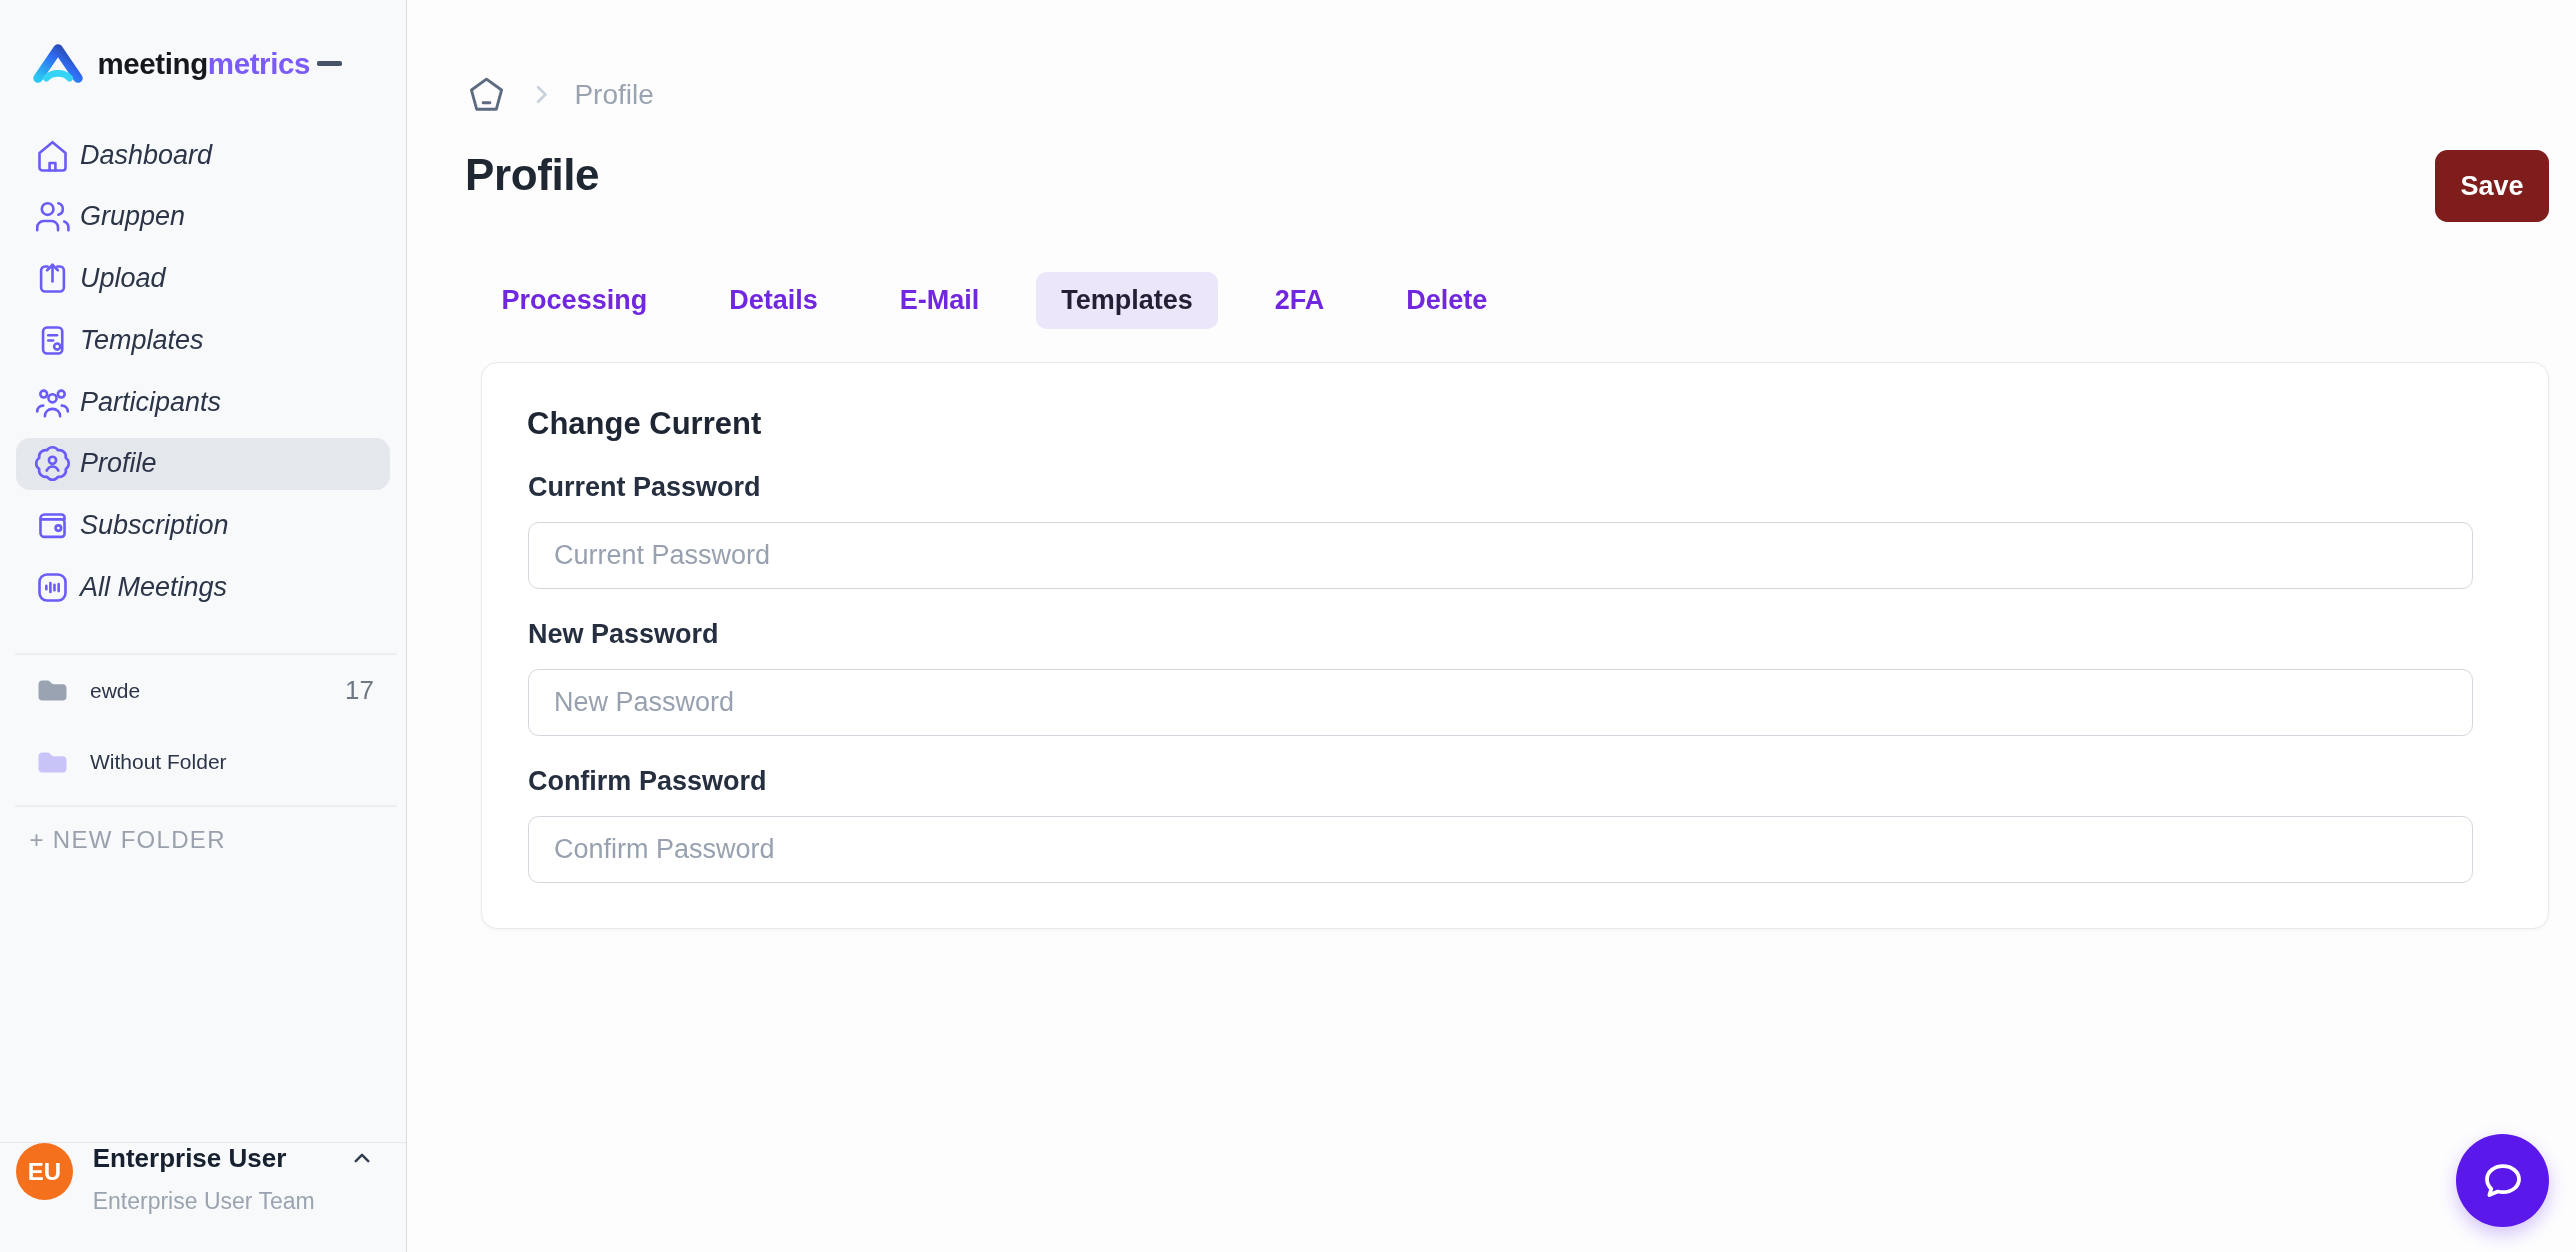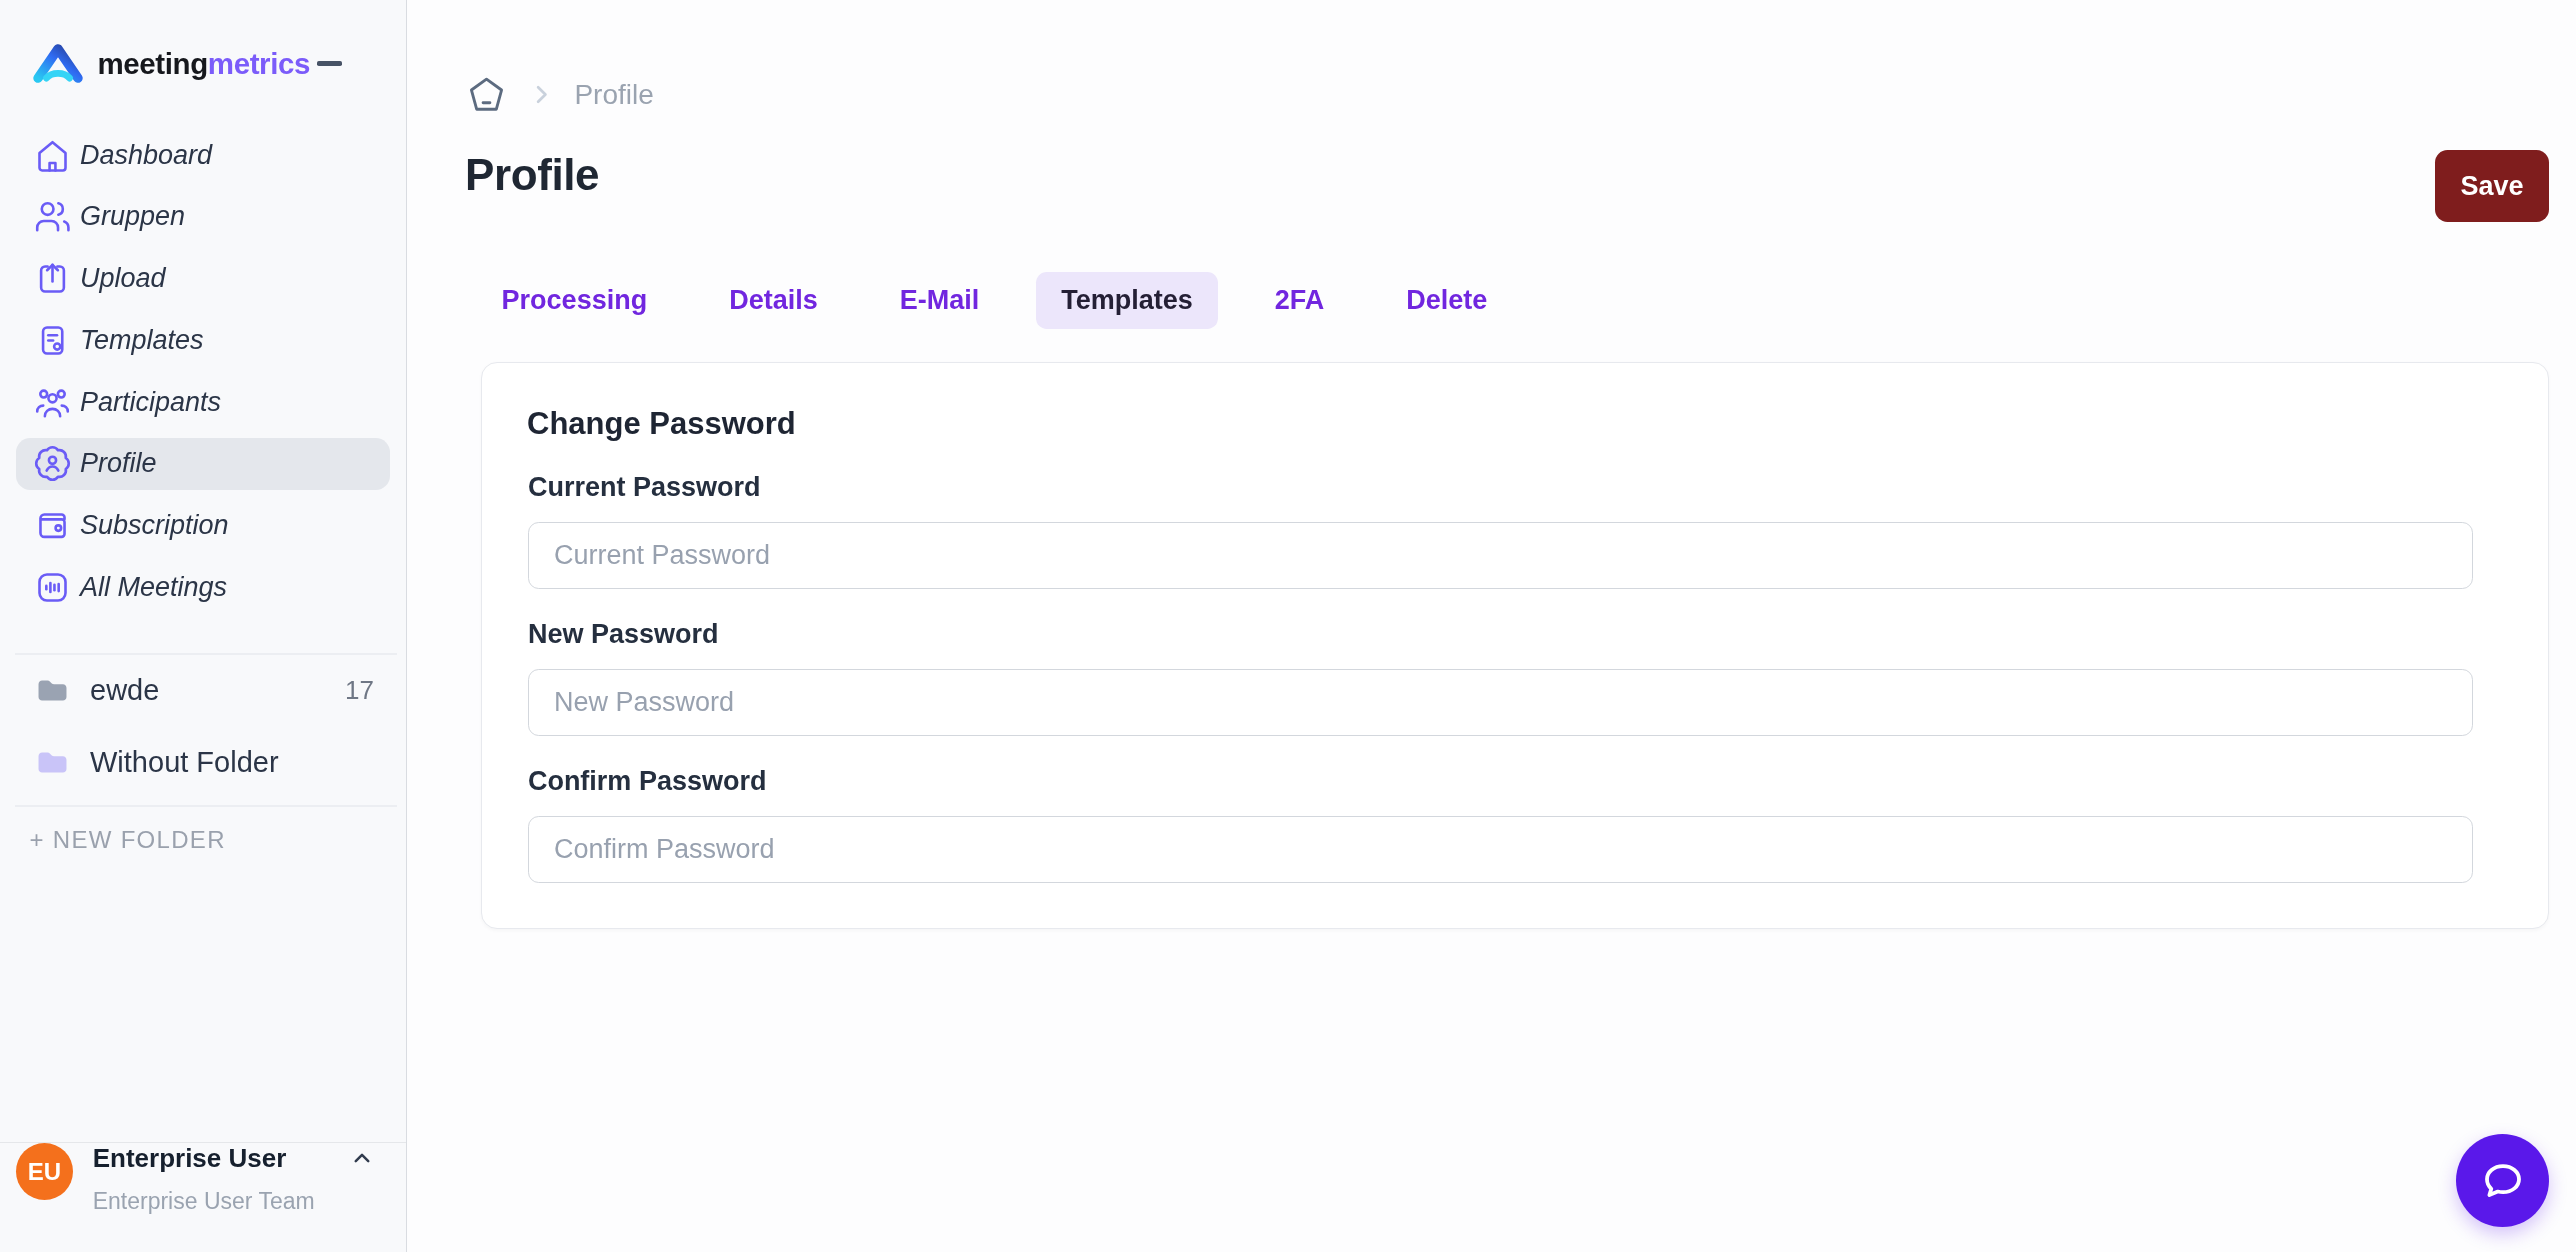--- a/index.html
+++ b/index.html
@@ -46,21 +46,21 @@
 
   .side-divider { height: 1.8px; background: #eceef2; margin: 0 9px 0 15px; }
 
   .folders { margin-top: 7.2px; padding: 0 16px; }
   .folder-item {
     display: flex; align-items: center; gap: 18px;
     height: 57px; margin-bottom: 14.3px; padding-left: 17px; border-radius: 14.3px;
     cursor: pointer;
   }
   .folder-icon { width: 39px; height: 39px; flex: none; }
-  .folder-label { font-size: 29px; font-weight: 500; color: #2b3547; }
+  .folder-label { font-size: 21px; font-weight: 500; color: #2b3547; }
   .folder-count { margin-left: auto; margin-right: 16px; font-size: 26px; color: #6f7785; }
 
   .new-folder {
     margin: 19.7px 0 0 29.5px;
     background: none; border: none; cursor: pointer; text-align: left;
     font-family: "Liberation Sans", sans-serif;
     font-size: 24px; font-weight: 500; color: #9aa1ad; letter-spacing: 1.3px;
   }
 
   .user-card {
@@ -293,21 +293,21 @@
     <div class="tabs">
       <button class="tab">Processing</button>
       <button class="tab">Details</button>
       <button class="tab">E-Mail</button>
       <button class="tab active">Templates</button>
       <button class="tab">2FA</button>
       <button class="tab">Delete</button>
     </div>
 
     <section class="card">
-      <h2 class="card-title">Change Password</h2>
+      <h2 class="card-title">Change Current</h2>
 
       <div class="field-group">
         <label class="field-label">Current Password</label>
         <input class="field-input" type="password" placeholder="Current Password" style="">
       </div>
 
       <div class="field-group">
         <label class="field-label">New Password</label>
         <input class="field-input" type="password" placeholder="New Password" style="">
       </div>

